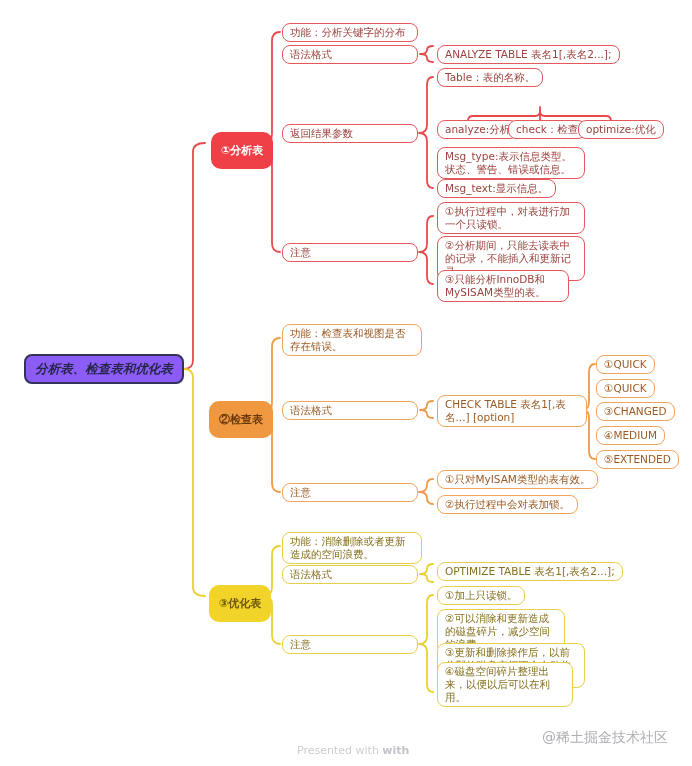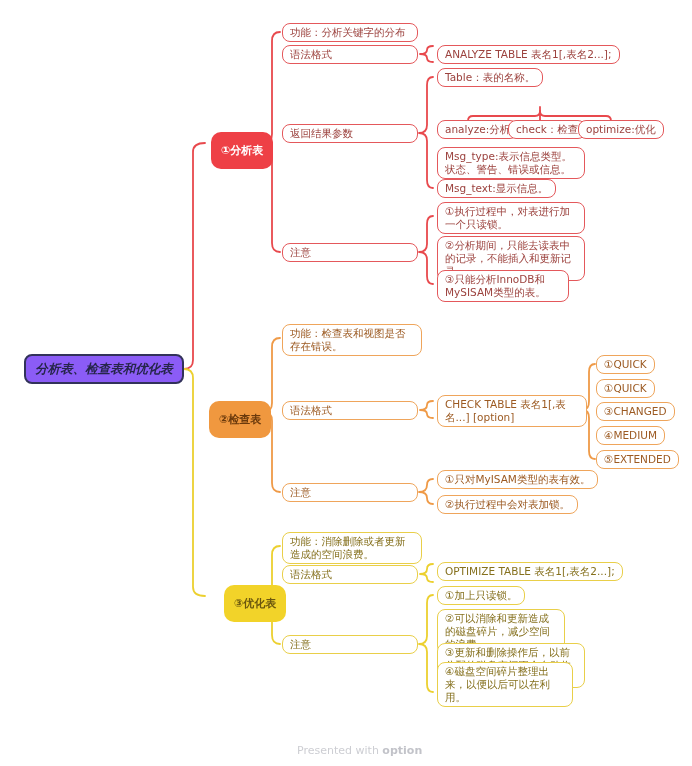--- a/index.html
+++ b/index.html
@@ -15,21 +15,21 @@
   }
   .red{border-color:#e4585b;color:#9c423e;}
   .orange{border-color:#efa55b;color:#9c5a22;}
   .yellow{border-color:#e9cf49;color:#85701d;}
   .nw{white-space:nowrap;text-align:right;}
   .topic{
     position:absolute;border-radius:10px;font-size:11px;line-height:13px;
     padding:12px 10px;font-weight:600;white-space:nowrap;box-sizing:border-box;text-align:center;
   }
   .topic.t-red{background:#ee4046;color:#ffffff;}
-  .topic.t-orange{background:#f0983f;color:#6b3a0c;}
+  .topic.t-orange{background:#f0983f;color:#6b3a0c;font-family:Liberation Serif, serif;}
   .topic.t-yellow{background:#f2d329;color:#6b570e;}
   .rootnode{
     position:absolute;left:24px;top:354px;width:160px;height:30px;
     background:#8b5cf6;border:2px solid #32325a;border-radius:8px;
     display:flex;align-items:center;justify-content:center;
     font-size:12.5px;font-weight:bold;color:#26264b;white-space:nowrap;box-sizing:border-box;font-style:italic;
   }
   .footer{position:absolute;left:297px;top:744px;font-size:11px;color:#cdced3;white-space:nowrap;}
   .footer b{color:#c2c3c9;}
   .watermark{position:absolute;left:542px;top:729px;font-size:14px;color:#aeaeb4;white-space:nowrap;}
@@ -59,21 +59,21 @@
 
     <path stroke="#ecd02f" d="M 280 546 Q 272 546 272 555 L 272 587 Q 272 596 264 596 Q 272 596 272 605 L 272 635 Q 272 644 280 644"></path>
     <path stroke="#ecd02f" d="M 433 564 Q 427 564 427 569 Q 427 574 420 574 Q 427 574 427 578 Q 427 582 433 582"></path>
     <path stroke="#ecd02f" d="M 433 595 Q 427 595 427 603 L 427 636 Q 427 644 419 644 Q 427 644 427 652 L 427 684 Q 427 692 433 692"></path>
   </svg>
 
   <div class="rootnode">分析表、检查表和优化表</div>
 
   <div class="topic t-red" style="left:211px;top:132px;">①分析表</div>
   <div class="topic t-orange" style="left:209px;top:401px;">②检查表</div>
-  <div class="topic t-yellow" style="left:224px;top:585px;">③优化表</div>
+  <div class="topic t-yellow" style="left:209px;top:585px;">③优化表</div>
 
   <div class="box red" style="left:282px;top:23px;width:136px;">功能：分析关键字的分布</div>
   <div class="box red" style="left:282px;top:45px;width:136px;">语法格式</div>
   <div class="box red nw" style="left:437px;top:45px;">ANALYZE  TABLE  表名1[,表名2...];</div>
   <div class="box red" style="left:282px;top:124px;width:136px;">返回结果参数</div>
   <div class="box red nw" style="left:437px;top:68px;">Table：表的名称。</div>
   <div class="box red nw" style="left:437px;top:120px;">analyze:分析</div>
   <div class="box red nw" style="left:508px;top:120px;">check：检查</div>
   <div class="box red nw" style="left:578px;top:120px;">optimize:优化</div>
   <div class="box red" style="left:437px;top:147px;width:148px;">Msg_type:表示信息类型。状态、警告、错误或信息。</div>
@@ -97,15 +97,16 @@
 
   <div class="box yellow" style="left:282px;top:532px;width:140px;">功能：消除删除或者更新造成的空间浪费。</div>
   <div class="box yellow" style="left:282px;top:565px;width:136px;">语法格式</div>
   <div class="box yellow nw" style="left:437px;top:562px;">OPTIMIZE  TABLE 表名1[,表名2...];</div>
   <div class="box yellow" style="left:282px;top:635px;width:136px;">注意</div>
   <div class="box yellow nw" style="left:437px;top:586px;">①加上只读锁。</div>
   <div class="box yellow" style="left:437px;top:609px;width:128px;">②可以消除和更新造成的磁盘碎片，减少空间的浪费。</div>
   <div class="box yellow" style="left:437px;top:643px;width:148px;">③更新和删除操作后，以前分配的磁盘空间不会自动收回。</div>
   <div class="box yellow" style="left:437px;top:662px;width:136px;">④磁盘空间碎片整理出来，以便以后可以在利用。</div>
 
-  <div class="footer"><span>Presented with </span><b>option</b></div>
+  <div class="footer"><span>Presented with </span><b>with</b></div>
+  <div class="watermark">@稀土掘金技术社区</div>
 
 </div>
 
 </body></html>

